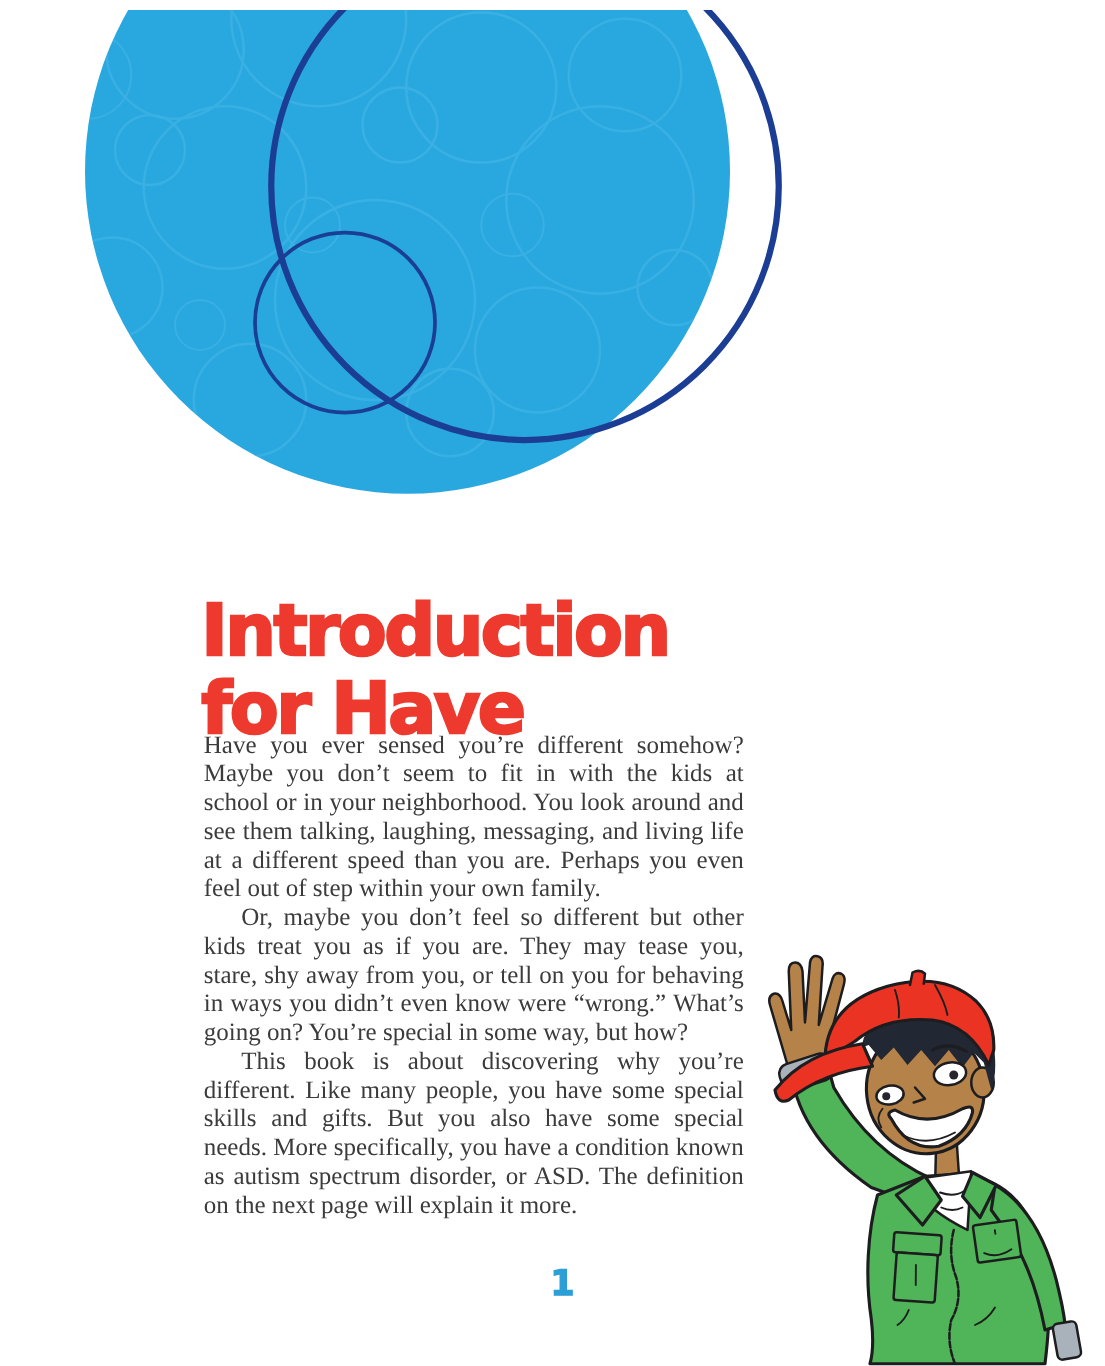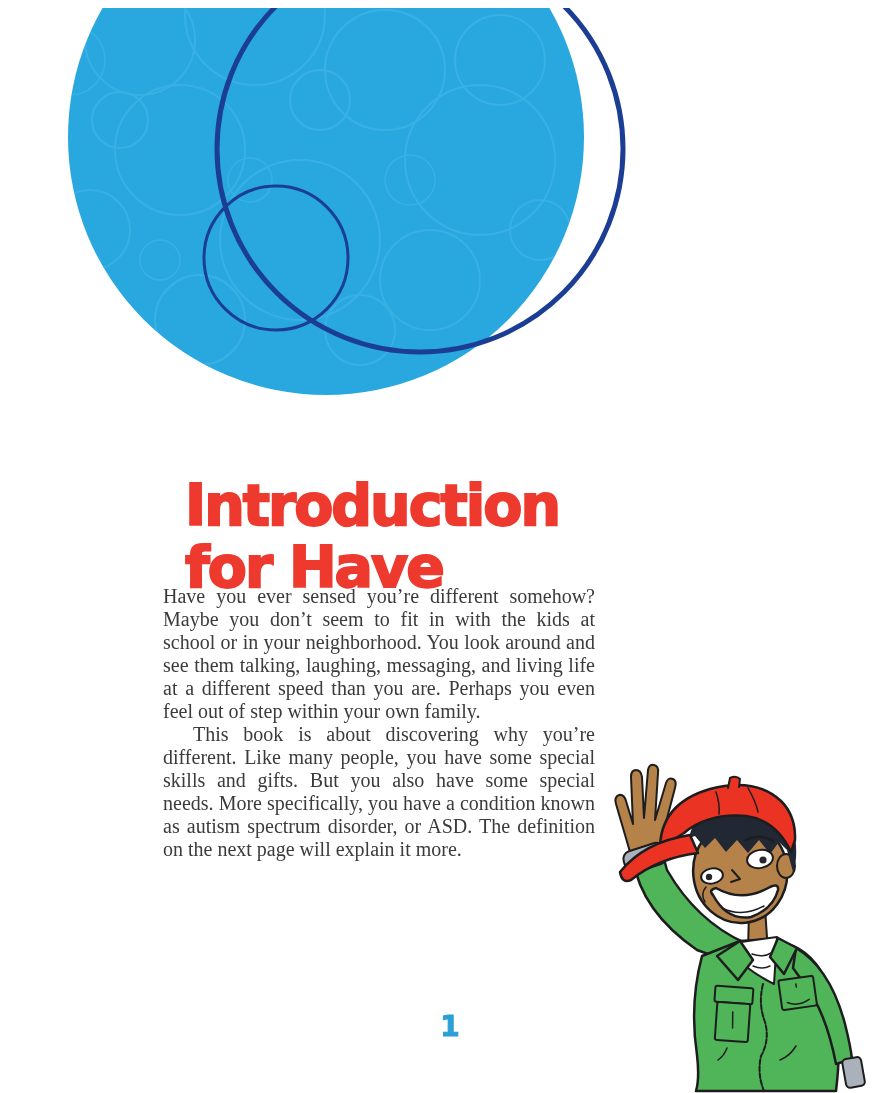--- a/index.html
+++ b/index.html
@@ -5,21 +5,21 @@
   html,body{margin:0;padding:0;}
   body{
     width:884px;height:1093px;position:relative;background:#ffffff;
     font-family:"Liberation Serif", serif;overflow:hidden;
   }
   .decor{position:absolute;left:0;top:0;}
   .chapter-title{
     position:absolute;left:161px;top:436px;
     color:#ee3a2e;
     font-family:"DejaVu Sans","Liberation Sans",sans-serif;
-    font-weight:bold;font-size:57px;line-height:62px;letter-spacing:-2px;margin-left:24px;
+    font-weight:bold;font-size:57px;line-height:62px;letter-spacing:-2px;
     -webkit-text-stroke:2px #ee3a2e;
   }
   .body-text{
     position:absolute;left:163px;top:585px;width:574px;
     font-size:20px;line-height:23px;color:#3b3b3b;text-align:justify;
   }
   .body-text p{margin:0;}
   .body-text p.indent{text-indent:30px;}
   .wrap-spacer{float:right;width:142px;height:341px;margin-top:167px;}
   .boy{position:absolute;left:600px;top:760px;}
@@ -69,20 +69,21 @@
 </svg>
 
 <h1 class="chapter-title">
   <span>Introduction</span><br>
   <span>for Have</span>
 </h1>
 
 <div class="body-text">
   <div class="wrap-spacer"></div>
   <p>Have you ever sensed you’re different somehow? Maybe you don’t seem to fit in with the kids at school or in your neighborhood. You look around and see them talking, laughing, messaging, and living life at a different speed than you are. Perhaps you even feel out of step within your own family.</p>
+  <p class="indent">Or, maybe you don’t feel so different but other kids treat you as if you are. They may tease you, stare, shy away from you, or tell on you for behaving in ways you didn’t even know were “wrong.” What’s going on? You’re special in some way, but how?</p>
   <p class="indent">This book is about discovering why you’re different. Like many people, you have some special skills and gifts. But you also have some special needs. More specifically, you have a condition known as autism spectrum disorder, or ASD. The definition on the next page will explain it more.</p>
 </div>
 
 <svg class="boy" width="284" height="333" viewBox="0 0 284 333" aria-hidden="true">
   <g stroke="#1d1d1f" stroke-linejoin="round" stroke-linecap="round">
 
     <path d="M33,99 C38,132 58,163 97,190 L122,199 L145,183 C112,168 86,143 67,110 L62,92 Z" fill="#4fb558" stroke-width="2.5"></path>
 
     <path d="M30,92 L16,44 Q14,37 19,35 Q24,34 26,41 L33,64 L31,17 Q31,10 36,10 Q41,10 42,17 L44,58
              L48,10 Q49,4 54,5 Q59,6 58,13 L55,60 L66,23 Q68,17 73,19 Q77,21 75,28 L65,66

